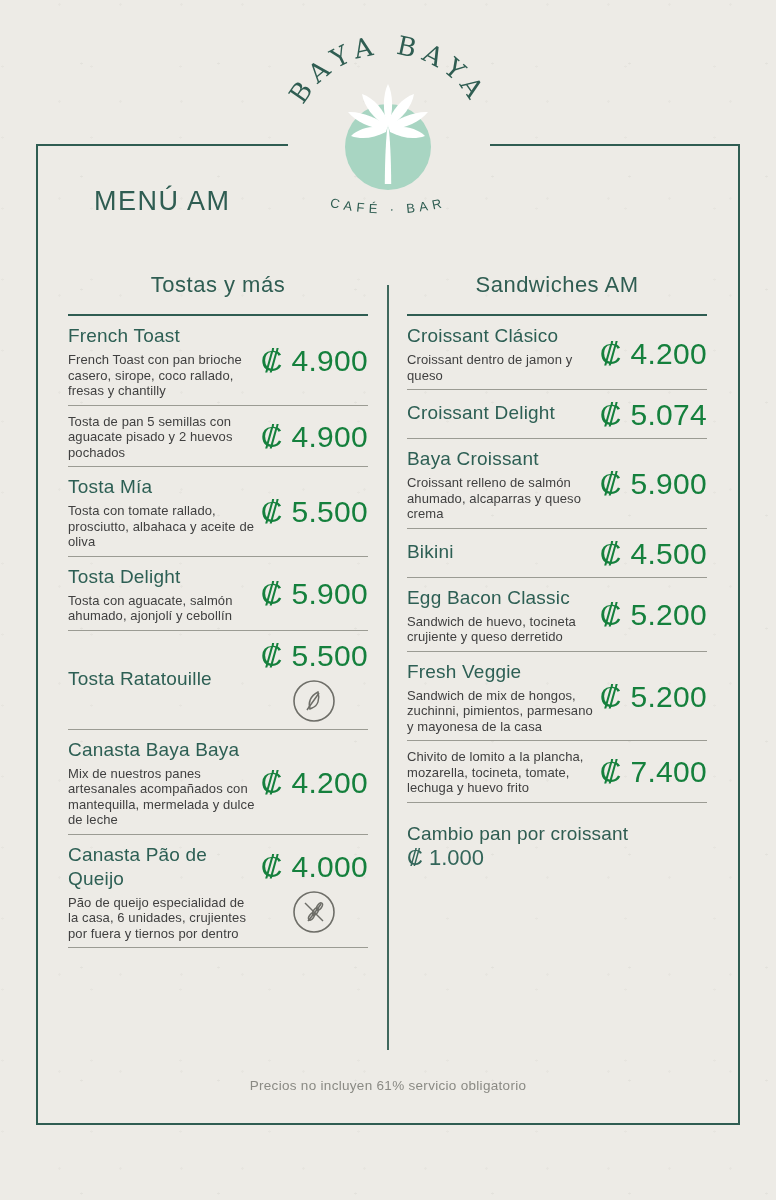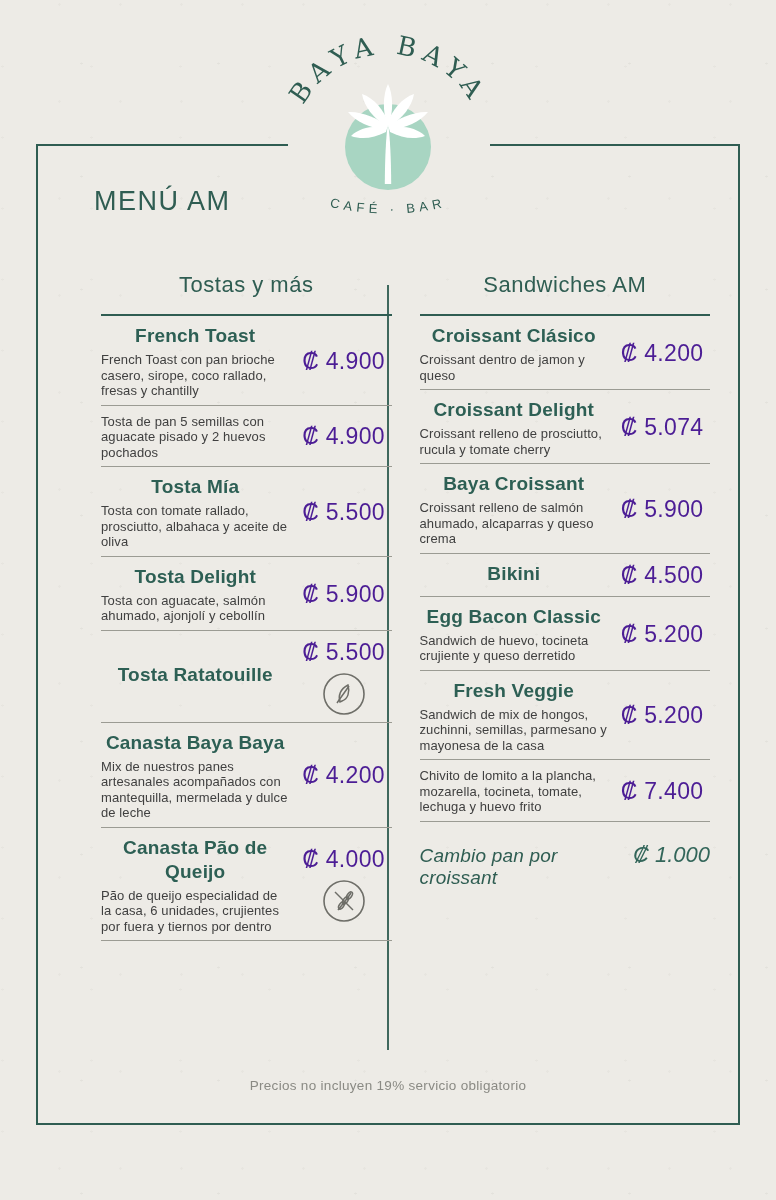--- a/index.html
+++ b/index.html
@@ -26,45 +26,45 @@
   .f-top-b  { left:490px; top:144px; width:250px; height:2px; }
   
   .logo { position:absolute; left:218px; top:24px; width:340px; height:212px; }
   
   .page-title {
     position:absolute; left:80px; top:186px;
     font-size:27px; font-weight:400; letter-spacing:1.5px; color:#2f5d52;margin-left:14px;
   }
   
   .content { position:absolute; left:68px; top:270px; width:642px; display:flex; }
-  .col { width:300px;margin-left:33px; }
-  .col + .col { margin-left:28px; }
+  .col { width:300px; }
+  .col + .col { margin-left:39px; }
   .divider { position:absolute; left:387px; top:285px; width:2px; height:765px; background:#3f685d; }
   .section-title {
     text-align:center; font-size:22px; font-weight:400; letter-spacing:0.5px;
     color:#2f5d52; line-height:30px;
   }
   .rule { height:2px; background:#2f5d52; margin-top:14px; }
   
   .item {
     display:flex; justify-content:space-between; align-items:center;
     padding:8px 0 6px 0; border-bottom:1px solid #9b9b93;
   }
   .item-text { flex:1 1 auto; padding-right:6px; }
-  .item-name { font-size:19px; line-height:24px; font-weight:700; letter-spacing:0.2px; color:#2d5f54; margin-bottom:4px;text-align:center; }
+  .item-name { font-size:19px; line-height:24px; font-weight:400; letter-spacing:0.2px; color:#2d5f54; margin-bottom:4px; }
   .item-desc { font-size:13px; line-height:15.5px; color:#404040; letter-spacing:0.1px; }
   .item-side { display:flex; flex-direction:column; align-items:center; gap:6px; min-width:96px; flex:0 0 auto; }
-  .item-price { font-size:23px; font-weight:400; letter-spacing:0.3px; color:#4c1d95; white-space:nowrap; }
+  .item-price { font-size:30px; font-weight:400; letter-spacing:0.3px; color:#15803d; white-space:nowrap; }
   .badge { width:44px; height:44px; }
   .badge circle { fill:none; stroke:#6e6e68; stroke-width:1.6; }
   .badge path, .badge line, .badge ellipse { fill:none; stroke:#6e6e68; stroke-width:1.5; }
   
   .swap-row {
-    display:flex; justify-content:center; align-items:baseline;
-    margin-top:20px; font-style:italic;
+    display:flex; justify-content:space-between; align-items:baseline;
+    margin-top:20px; flex-direction:column;
   }
   .swap-label { font-size:19px; color:#2f5d52; letter-spacing:0.2px; }
   .swap-price { font-size:22px; color:#33665a; white-space:nowrap; }
   
   .footer-note {
     position:absolute; left:0; right:0; top:1078px; text-align:center;
     font-size:13.5px; color:#8a8a84; letter-spacing:0.3px;
   }
 </style>
 </head>
@@ -217,21 +217,20 @@
     </div>
     <div class="item-side">
       <div class="item-price">₡ 4.200</div>
 
     </div>
   </div>
 
   <div class="item">
     <div class="item-text">
       <div class="item-name">Croissant Delight</div>
-      <div class="item-desc">Croissant relleno de prosciutto, rucula y tomate cherry</div>
     </div>
     <div class="item-side">
       <div class="item-price">₡ 5.074</div>
 
     </div>
   </div>
 
   <div class="item">
     <div class="item-text">
       <div class="item-name">Baya Croissant</div>
@@ -260,21 +259,21 @@
     </div>
     <div class="item-side">
       <div class="item-price">₡ 5.200</div>
 
     </div>
   </div>
 
   <div class="item">
     <div class="item-text">
       <div class="item-name">Fresh Veggie</div>
-      <div class="item-desc">Sandwich de mix de hongos, zuchinni, semillas, parmesano y mayonesa de la casa</div>
+      <div class="item-desc">Sandwich de mix de hongos, zuchinni, pimientos, parmesano y mayonesa de la casa</div>
     </div>
     <div class="item-side">
       <div class="item-price">₡ 5.200</div>
 
     </div>
   </div>
 
   <div class="item">
     <div class="item-text">
       <div class="item-desc">Chivito de lomito a la plancha, mozarella, tocineta, tomate, lechuga y huevo frito</div>
@@ -285,13 +284,13 @@
     </div>
   </div>
 </div>
     <div class="swap-row">
       <span class="swap-label">Cambio pan por croissant</span>
       <span class="swap-price">₡ 1.000</span>
     </div>
   </section>
 </div>
 
-<div class="footer-note">Precios no incluyen 19% servicio obligatorio</div>
+<div class="footer-note">Precios no incluyen 61% servicio obligatorio</div>
 
 </body></html>

